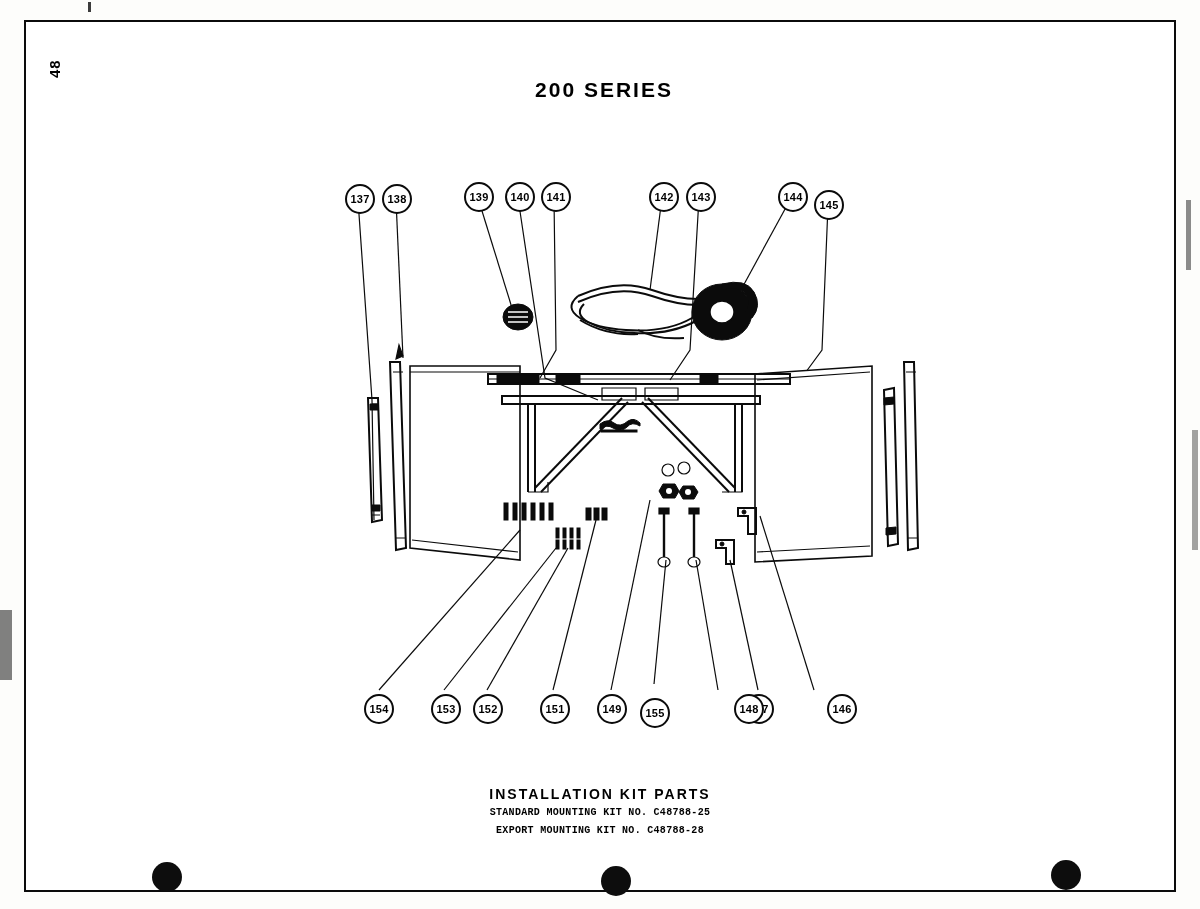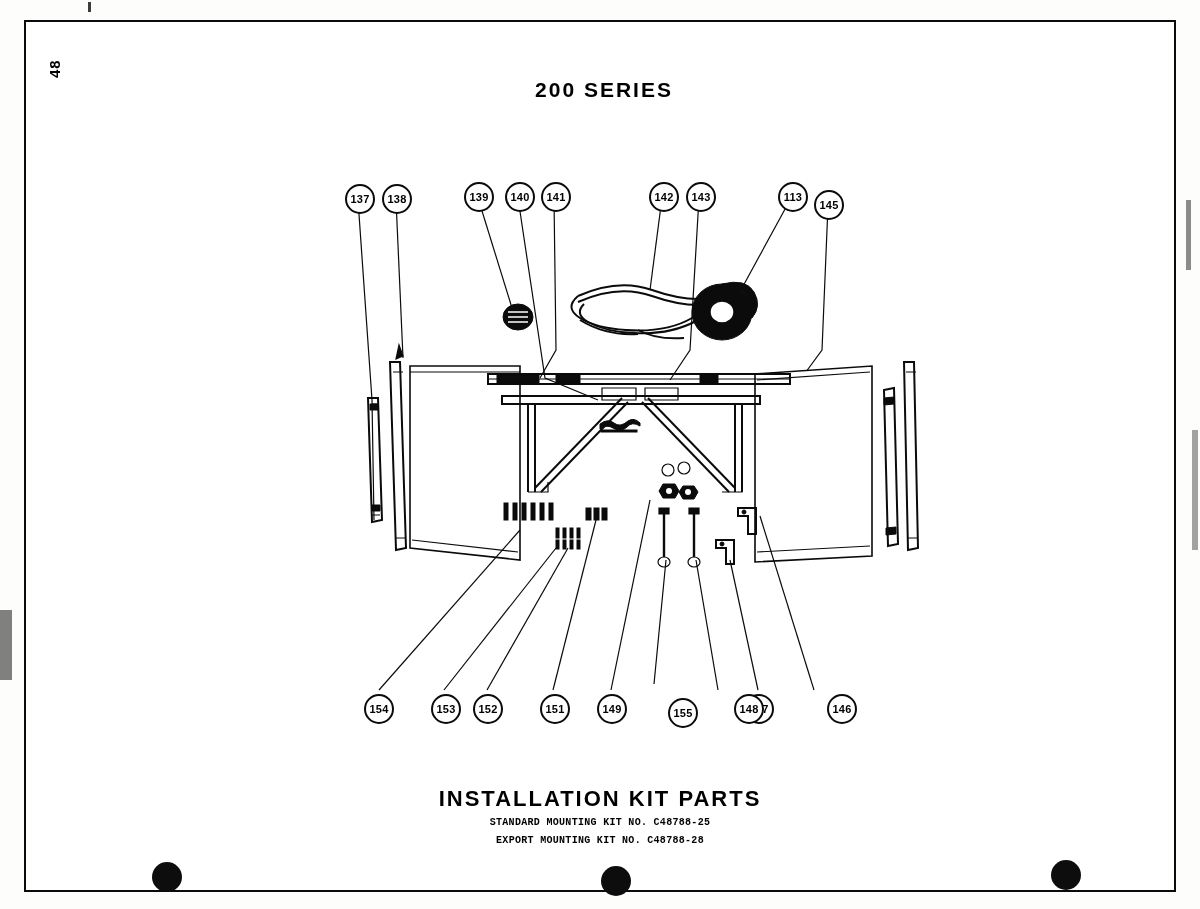--- a/index.html
+++ b/index.html
@@ -60,21 +60,21 @@
     padding-left: 8px;
   }
   .footer {
     position: absolute;
     left: 0; right: 0;
     top: 786px;
     text-align: center;
   }
   .footer-title {
     font-family: "Liberation Sans", sans-serif;
-    font-size: 22px;
+    font-size: 14px;
     font-weight: 700;
     letter-spacing: 2px;
   }
   .footer-line {
     font-family: "Liberation Mono", monospace;
     font-size: 10px;
     font-weight: 700;
     letter-spacing: 0.3px;
     margin-top: 4px;
     line-height: 1.35;
@@ -275,27 +275,27 @@
     </g>
   </svg>
 
   <div class="balloon" style="left:345px;top:184px;text-align:center;">137</div>
   <div class="balloon" style="left:382px;top:184px;">138</div>
   <div class="balloon" style="left:464px;top:182px;">139</div>
   <div class="balloon" style="left:505px;top:182px;">140</div>
   <div class="balloon" style="left:541px;top:182px;">141</div>
   <div class="balloon" style="left:649px;top:182px;">142</div>
   <div class="balloon" style="left:686px;top:182px;">143</div>
-  <div class="balloon" style="left:778px;top:182px;">113</div>
+  <div class="balloon" style="left:778px;top:182px;">144</div>
   <div class="balloon" style="left:814px;top:190px;">145</div>
 
   <div class="balloon" style="left:827px;top:694px;">146</div>
   <div class="balloon" style="left:744px;top:694px;">147</div>
   <div class="balloon" style="left:704px;top:694px;margin-left:30px;">148</div>
-  <div class="balloon" style="left:668px;top:698px;">155</div>
+  <div class="balloon" style="left:640px;top:698px;">155</div>
   <div class="balloon" style="left:597px;top:694px;">149</div>
   <div class="balloon" style="left:540px;top:694px;">151</div>
   <div class="balloon" style="left:473px;top:694px;">152</div>
   <div class="balloon" style="left:431px;top:694px;">153</div>
   <div class="balloon" style="left:364px;top:694px;">154</div>
 
   <div class="footer">
     <div class="footer-title">INSTALLATION  KIT  PARTS</div>
     <div class="footer-line">STANDARD MOUNTING KIT NO. C48788-25</div>
     <div class="footer-line">EXPORT MOUNTING KIT NO. C48788-28</div>

